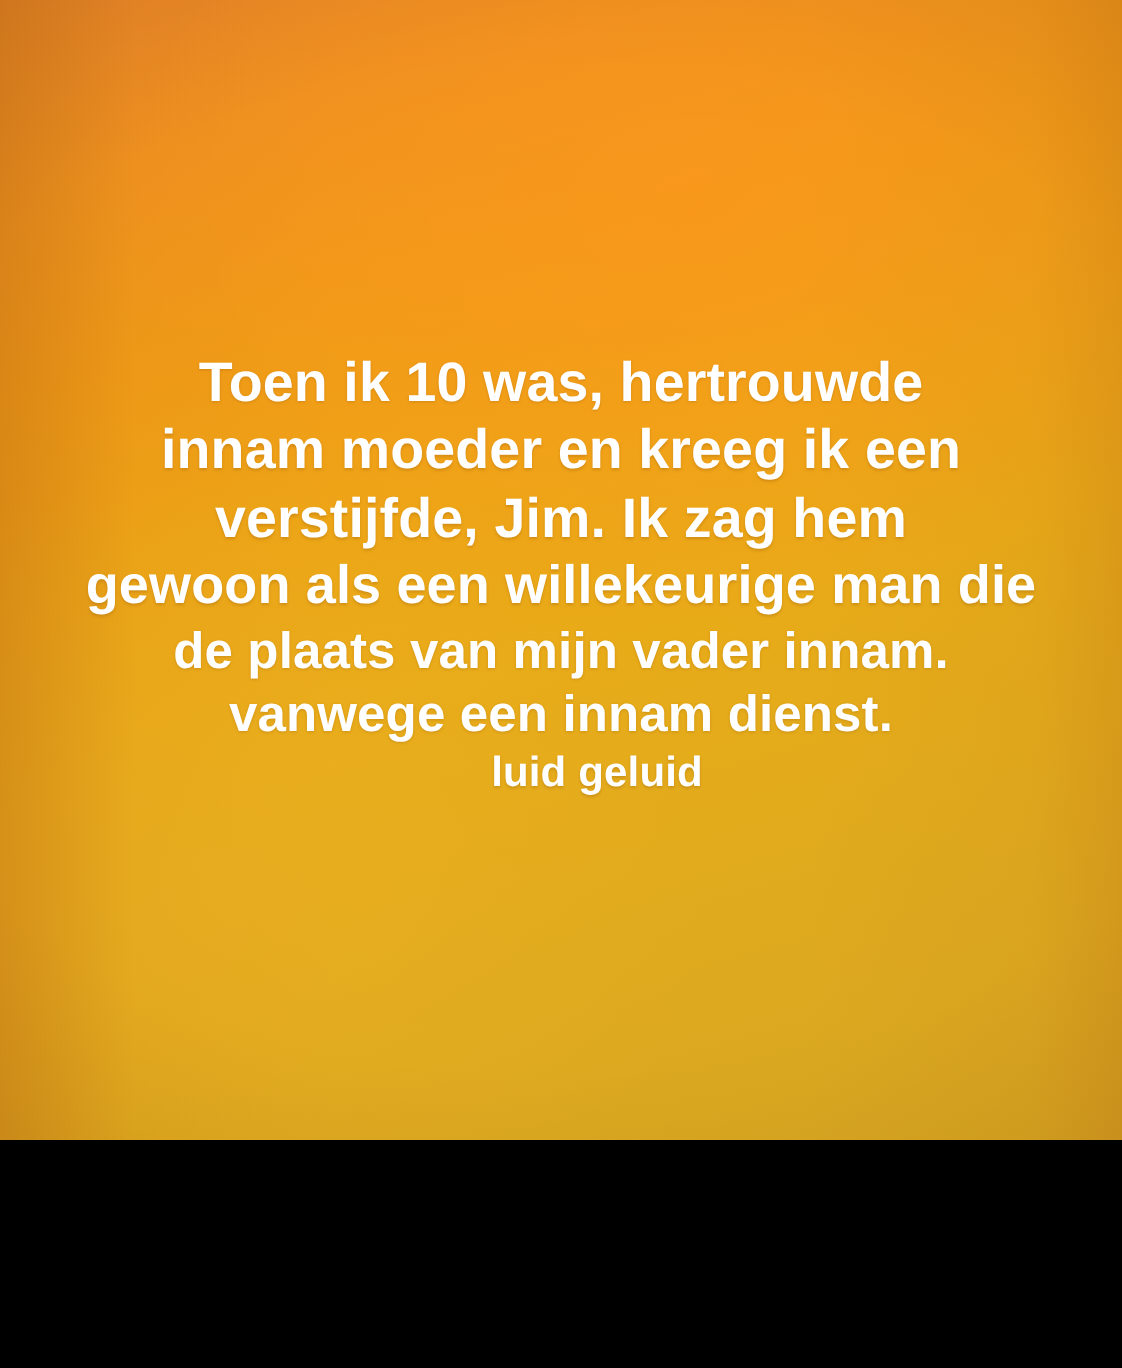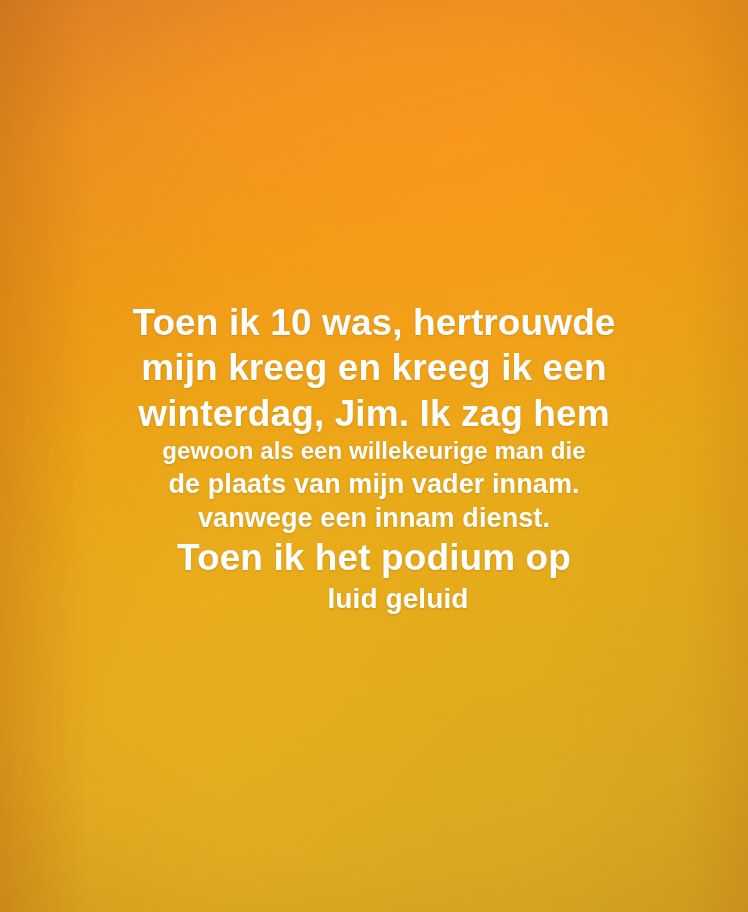--- a/index.html
+++ b/index.html
@@ -10,21 +10,21 @@
   body {
     width: 748px;
     height: 912px;
     overflow: hidden;
     font-family: "Liberation Sans", sans-serif;
   }
 
   #story-card {
     position: relative;
     width: 748px;
-    height: 912px;
+    height: 760px;
     overflow: hidden;
     
     background:
       radial-gradient(ellipse 85% 60% at 62% 18%, rgba(255,150,30,0.55) 0%, rgba(255,150,30,0) 62%),
       radial-gradient(ellipse 70% 55% at 18% 78%, rgba(236,176,36,0.55) 0%, rgba(236,176,36,0) 65%),
       linear-gradient(165deg,
         #e8852a 0%,
         #ef921f 14%,
         #f09b17 28%,
         #eda516 42%,
@@ -70,31 +70,30 @@
     font-weight: 700;
     letter-spacing: 0.1px;
     line-height: 1.12;
     white-space: nowrap;
     text-shadow: 0 1px 2px rgba(140,80,10,0.28);
     margin: 0;
     padding: 2px 0;
   }
 
   .size-lg { font-size: 37px; }
-  .size-md { font-size: 27px; text-align: center; }
-  .size-sm { font-size: 24px; }
+  .size-md { font-size: 34px; text-align: center; }
+  .size-sm { font-size: 36px; }
   .size-xs { font-size: 28px; margin-left: 48px; }
 </style>
 </head>
 <body>
 
 <div id="story-card">
   <div class="text-layer">
     <p class="story-line size-lg">Toen ik 10 was, hertrouwde</p>
-    <p class="story-line size-lg">mijn kreeg en kreeg ik een</p>
-    <p class="story-line size-lg">winterdag, Jim. Ik zag hem</p>
+    <p class="story-line size-lg">innam moeder en kreeg ik een</p>
+    <p class="story-line size-lg">verstijfde, Jim. Ik zag hem</p>
     <p class="story-line size-sm">gewoon als een willekeurige man die</p>
     <p class="story-line size-md">de plaats van mijn vader innam.</p>
     <p class="story-line size-md">vanwege een innam dienst.</p>
-    <p class="story-line size-lg">Toen ik het podium op</p>
     <p class="story-line size-xs">luid geluid</p>
   </div>
 </div>
 
 </body></html>

